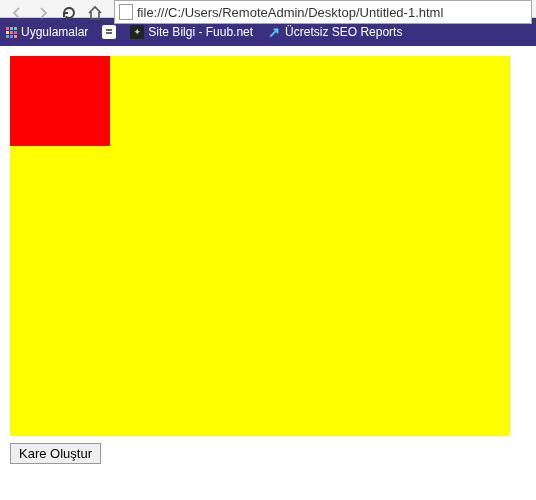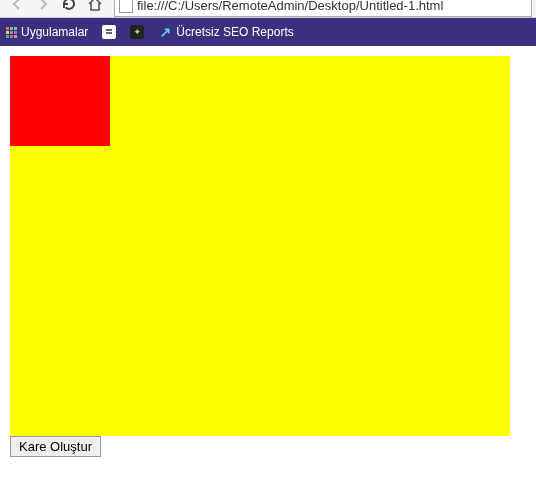--- a/index.html
+++ b/index.html
@@ -3,21 +3,21 @@
   <meta charset="utf-8">
   <style>
     * { margin: 0; padding: 0; box-sizing: border-box; }
     body { font-family: Arial, sans-serif; background: #fff; width: 536px; height: 500px; overflow: hidden; }
     
     
     .toolbar {
       background: #f5f5f5;
       height: 18px;
       display: flex;
-      align-items: flex-end;
+      align-items: flex-start;
       padding: 0 4px;
       border-bottom: 1px solid #ccc;
     }
     .nav-btn {
       width: 26px; height: 26px;
       display: flex; align-items: center; justify-content: center;
       color: #888; cursor: pointer; font-size: 18px;
     }
     .nav-btn.home { color: #555; }
     .nav-btn.reload { color: #444; font-weight: bold; }
@@ -88,20 +88,21 @@
       position: relative;
     }
     .red-box {
       width: 100px;
       height: 90px;
       background: #ff0000;
       position: absolute;
       top: 0; left: 0;
     }
     .btn {
+      margin-top: 7px;
       padding: 2px 8px;
       font-size: 13px;
       font-family: Arial, sans-serif;
       background: #efefef;
       border: 1px solid #999;
       cursor: pointer;
     }
   </style>
 </head>
 <body>
@@ -147,20 +148,21 @@
         <span></span>
         <span></span>
     </div>
     <span>Uygulamalar</span>
   </div>
   <div class="bookmark-item">
     <div class="bm-icon white-doc"></div>
   </div>
   <div class="bookmark-item">
     <div class="bm-icon dark">✦</div>
+    <span>Site Bilgi - Fuub.net</span>
   </div>
   <div class="bookmark-item">
     <div class="bm-icon arrow">↗</div>
     <span>Ücretsiz SEO Reports</span>
   </div>
 </div>
 
 <div class="content">
   <div class="yellow-box">
     <div class="red-box"></div>

